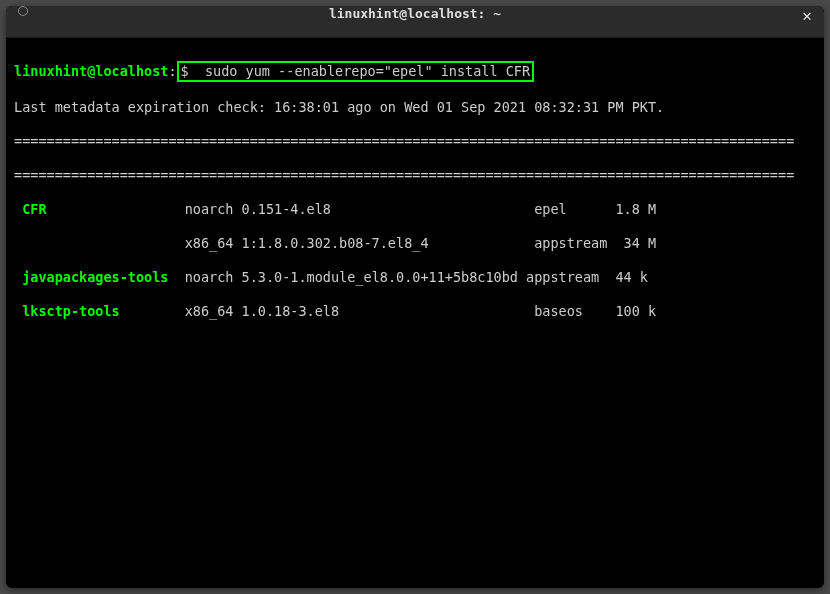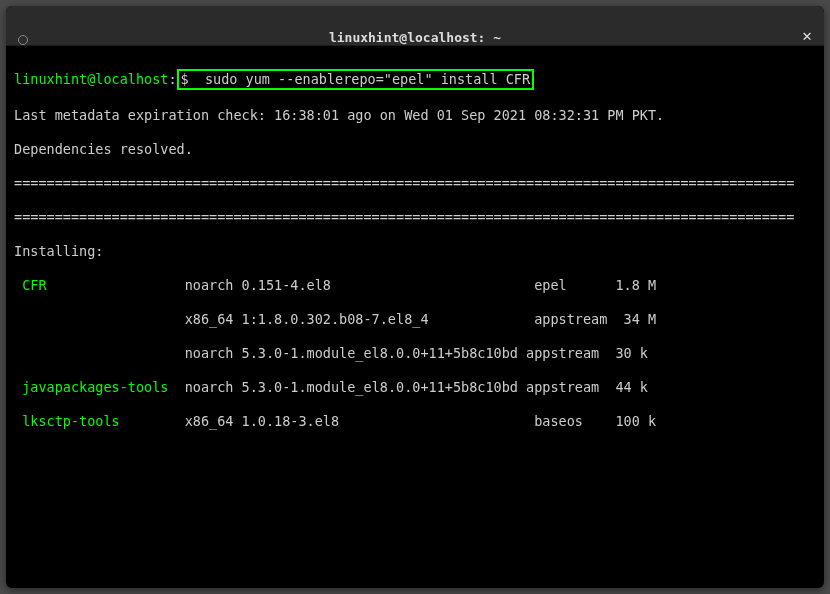--- a/index.html
+++ b/index.html
@@ -17,23 +17,23 @@
       height: 582px;
       background: #000;
       border-radius: 6px;
       overflow: hidden;
       box-shadow: 0 2px 8px rgba(0,0,0,0.5);
       display: flex;
       flex-direction: column;
     }
     .titlebar {
       background: #2b2b2b;
-      height: 40px;
+      height: 32px;
       display: flex;
-      align-items: flex-end;
+      align-items: flex-start;
       justify-content: center;
       position: relative;
       border-bottom: 1px solid #1a1a1a;
     }
     .titlebar .dot {
       position: absolute;
       left: 12px;
       width: 10px;
       height: 10px;
       border: 1px solid #888;
@@ -53,48 +53,45 @@
     }
     .terminal {
       flex: 1;
       padding: 6px 8px;
       color: #ccc;
       font-size: 13.5px;
       line-height: 17px;
       white-space: pre;
       overflow: hidden;
     }
-    .bold-green { color: #00ff00; font-weight: normal; }
+    .bold-green { color: #00ff00; font-weight: bold; }
     .white { color: #ccc; }
     .green-box {
       border: 2px solid #00ff00;
       padding: 0 2px;
       display: inline-block;
     }
     .row { display: block; }
   </style>
 </head>
 <body>
 
 <div class="window">
   <div class="titlebar">
     <div class="dot"></div>
     <div class="title">linuxhint@localhost: ~</div>
     <div class="close">✕</div>
   </div>
   <div class="terminal">
 <span class="row"><span class="bold-green">linuxhint@localhost</span><span class="white">:</span><span class="green-box"><span class="white">$</span><span class="white">  sudo yum --enablerepo="epel" install CFR</span></span></span>
 <span class="row">Last metadata expiration check: 16:38:01 ago on Wed 01 Sep 2021 08:32:31 PM PKT.</span>
-<span class="row">Dependencies resolved.</span>
 <span class="row">================================================================================================</span>
 <span class="row">================================================================================================</span>
-<span class="row">Installing:</span>
 <span class="row"><span class="bold-green"> CFR</span><span>                 noarch 0.151-4.el8                         epel      1.8 M</span></span>
 <span class="row"><span>                     x86_64 1:1.8.0.302.b08-7.el8_4             appstream  34 M</span></span>
-<span class="row"><span>                     noarch 5.3.0-1.module_el8.0.0+11+5b8c10bd appstream  30 k</span></span>
 <span class="row"><span class="bold-green"> javapackages-tools</span><span>  noarch 5.3.0-1.module_el8.0.0+11+5b8c10bd appstream  44 k</span></span>
 <span class="row"><span class="bold-green"> lksctp-tools</span><span>        x86_64 1.0.18-3.el8                        baseos    100 k</span></span>
 
 
 
 <span class="row"></span>
 
 
 
 <span class="row"></span>

